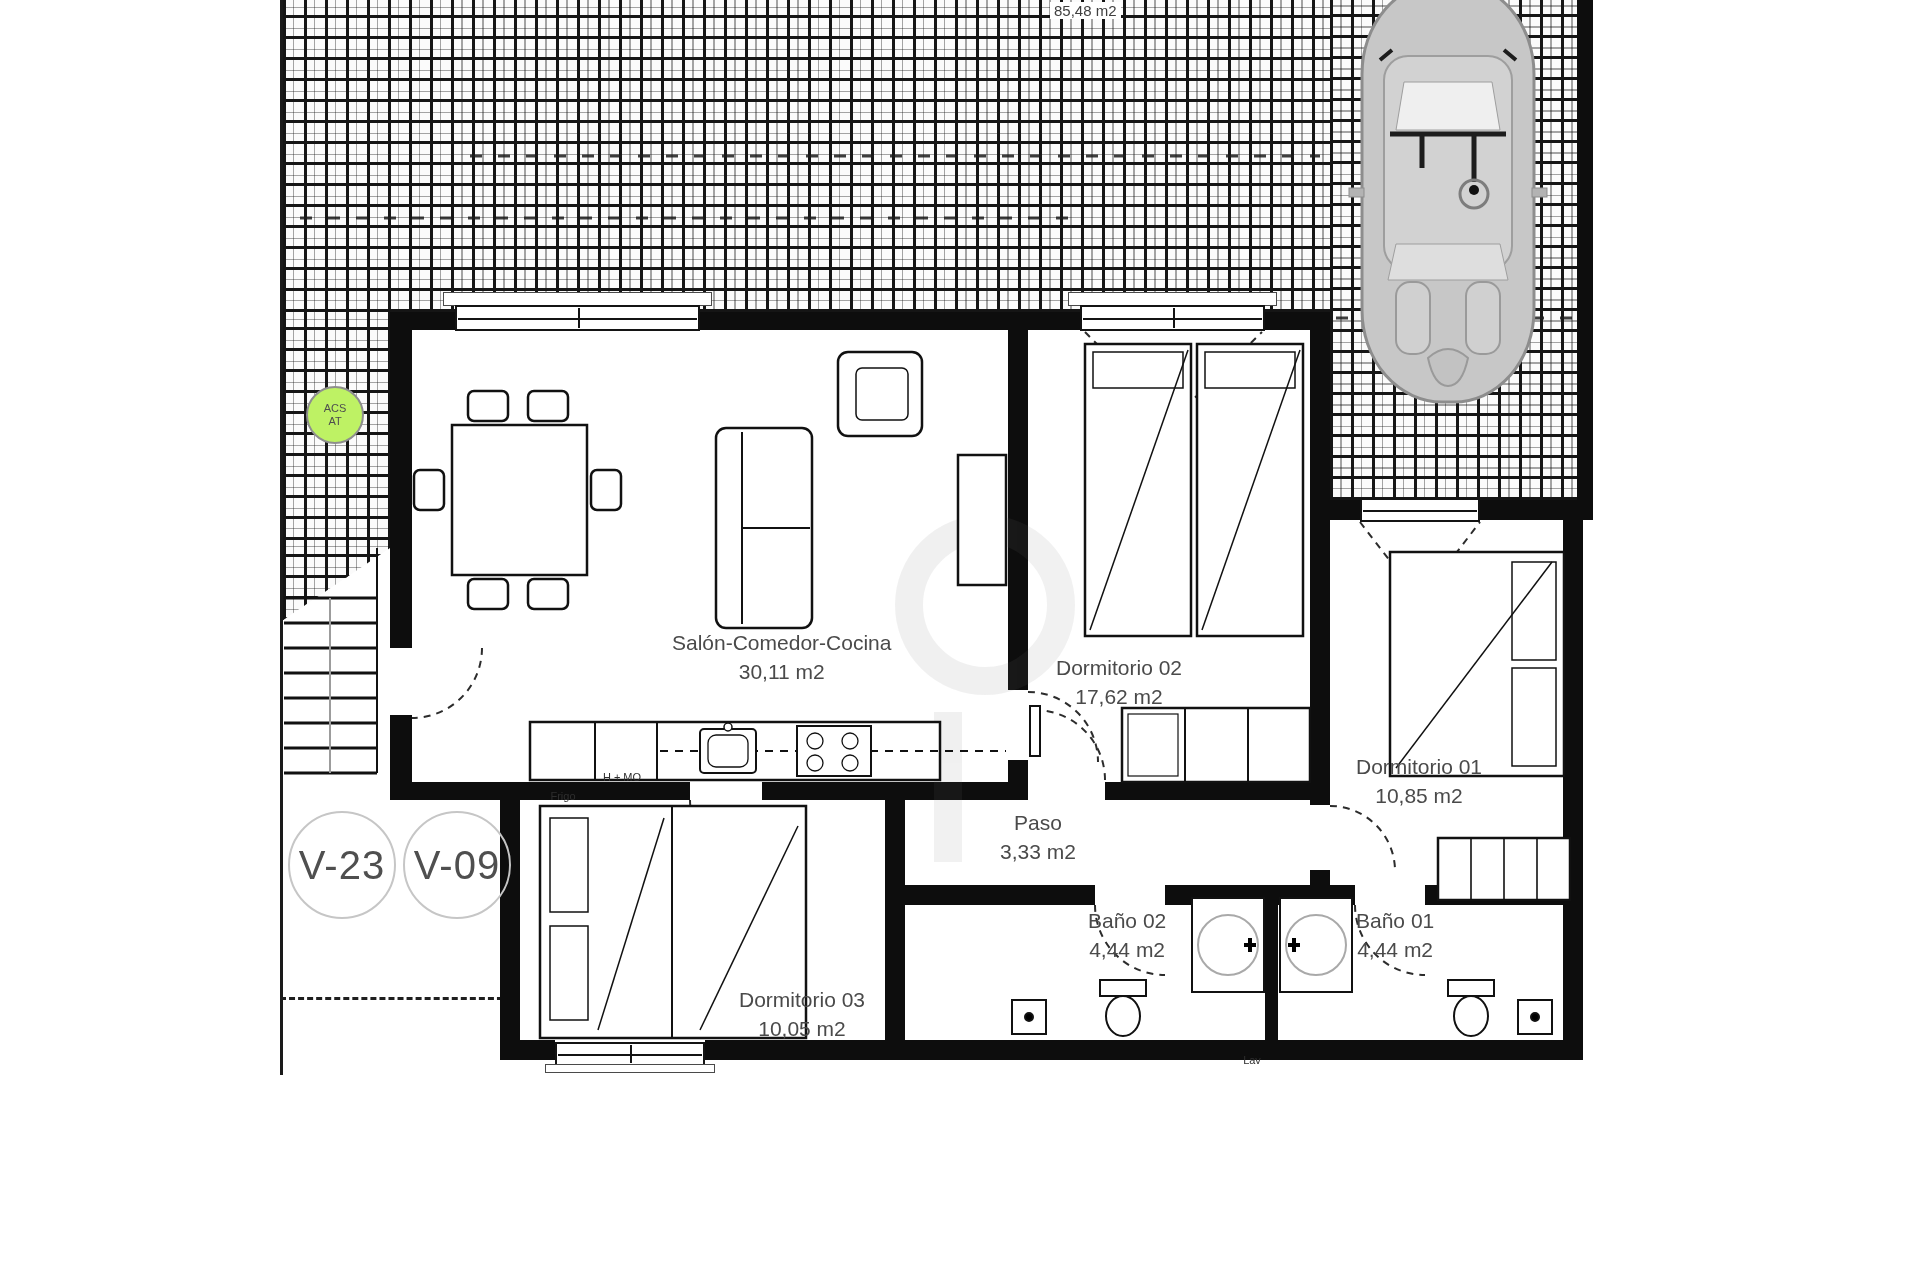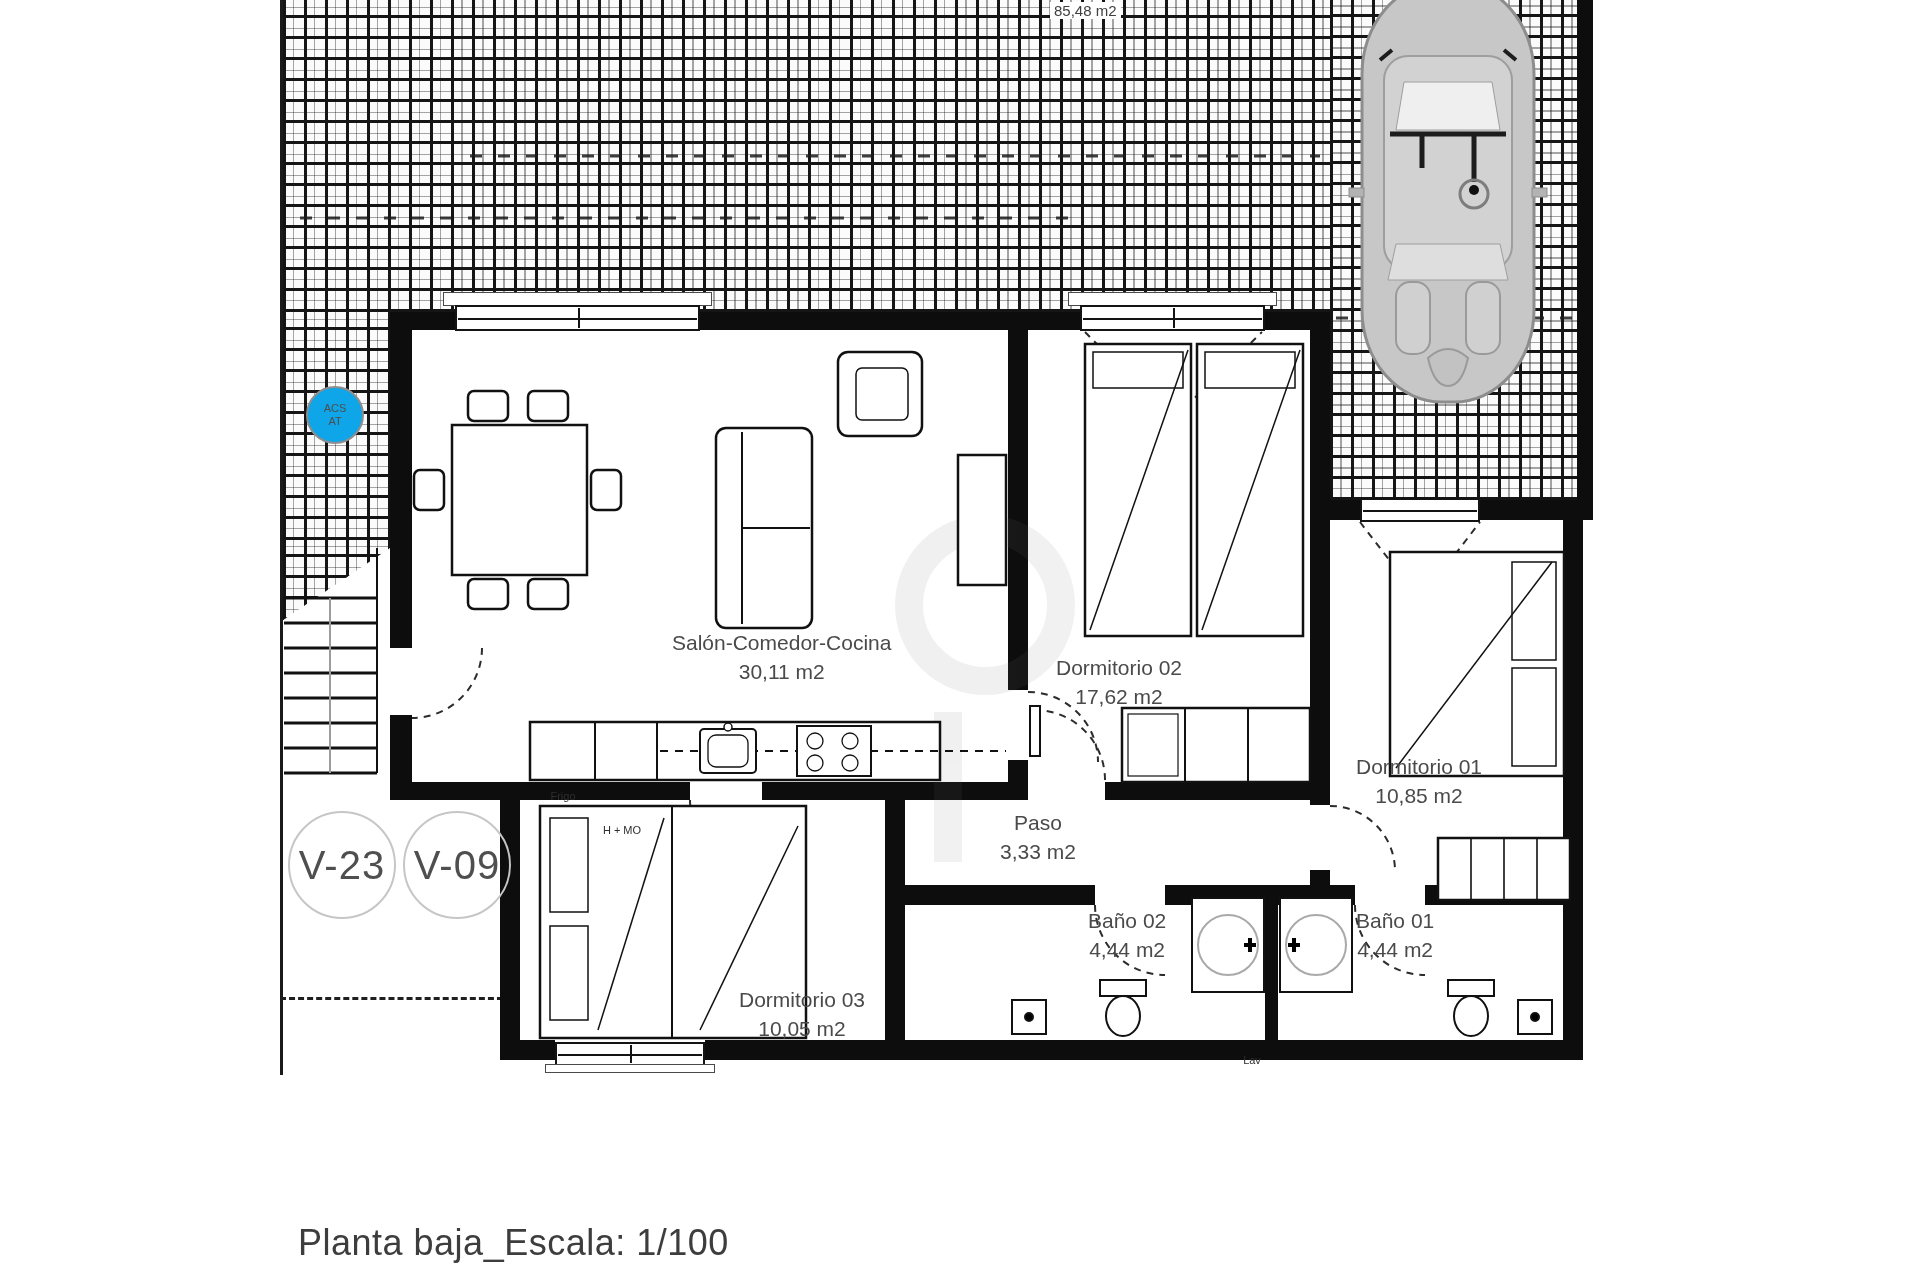--- a/index.html
+++ b/index.html
@@ -18,21 +18,21 @@
   .win{position:absolute;background:#fff;border:2px solid #141414;box-sizing:border-box;}
   .win .mid{position:absolute;left:1px;right:1px;top:50%;border-top:2px solid #141414;}
   .win .mull{position:absolute;top:1px;bottom:1px;left:50%;border-left:2px solid #141414;}
   .sill{position:absolute;background:#fff;border:1px solid #4a4a4a;box-sizing:border-box;}
   .room-label{position:absolute;color:#4a4a4a;font-size:21px;line-height:1.4;white-space:nowrap;}
   .room-label span{display:block;text-align:center;}
   .mini-label{position:absolute;font-size:11px;color:#2e2e2e;text-align:center;white-space:nowrap;margin-top:48px;}
   .circle-marker{position:absolute;border:2px solid #c6c6c6;border-radius:50%;
     display:flex;align-items:center;justify-content:center;
     font-size:40px;color:#4f4f4f;letter-spacing:1px;}
-  .acs-marker{position:absolute;background:#0ea5e9;border:2px solid #8e8e8e;border-radius:50%;
+  .acs-marker{position:absolute;background:#bef264;border:2px solid #8e8e8e;border-radius:50%;
     display:flex;flex-direction:column;align-items:center;justify-content:center;
     font-size:11px;line-height:1.15;color:#4e4e4e;}
   .chip{position:absolute;background:#fff;padding:0 4px;font-size:15px;color:#3f3f3f;white-space:nowrap;}
   .title{position:absolute;font-size:36px;color:#3d3d3d;letter-spacing:.5px;}
   svg.overlay{position:absolute;left:0;top:0;}
 </style>
 </head>
 <body>
 
 <div class="stage">
@@ -262,25 +262,24 @@
   <div class="room-label" style="left:1088px;top:906px">
     <span>Baño 02</span>
     <span>4,44 m2</span>
   </div>
   <div class="room-label" style="left:1356px;top:906px">
     <span>Baño 01</span>
     <span>4,44 m2</span>
   </div>
 
   <div class="mini-label" style="left:533px;top:742px;width:60px">Frigo</div>
-  <div class="mini-label" style="left:597px;top:776px;width:50px">H + MO</div>
+  <div class="mini-label" style="left:597px;top:723px;width:50px">H + MO</div>
   <div class="mini-label" style="left:1232px;top:1006px;width:40px">Lav</div>
 
   <div class="circle-marker" style="left:288px;top:811px;width:104px;height:104px">V-23</div>
   <div class="circle-marker" style="left:403px;top:811px;width:104px;height:104px">V-09</div>
 
   <div class="acs-marker" style="left:306px;top:386px;width:54px;height:54px">
     <span>ACS</span>
     <span>AT</span>
   </div>
 
-  <div class="title" style="left:298px;top:1222px">Planta baja_Escala: 1/100</div>
 </div>
 
 </body></html>

